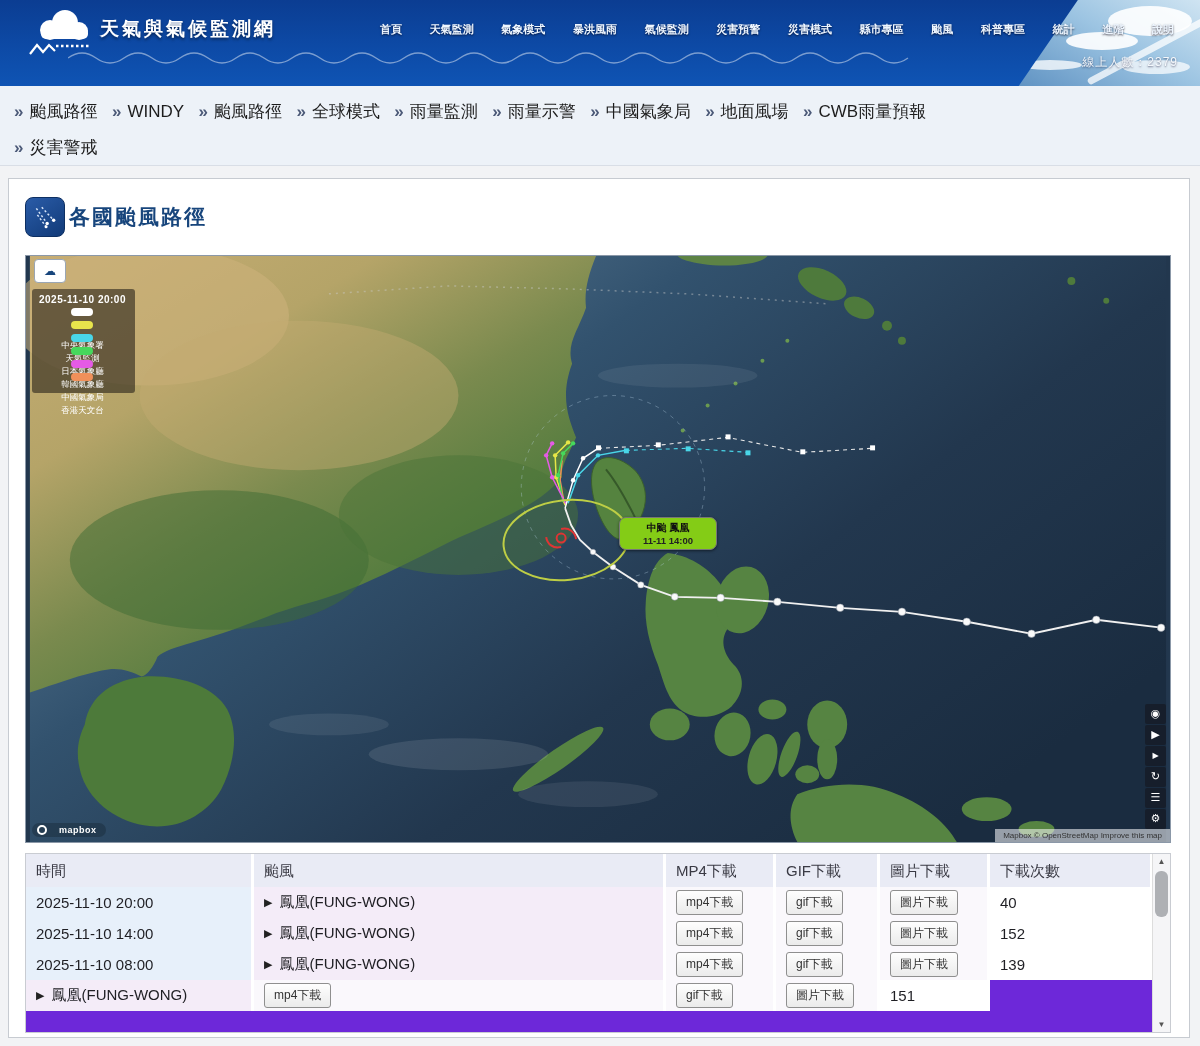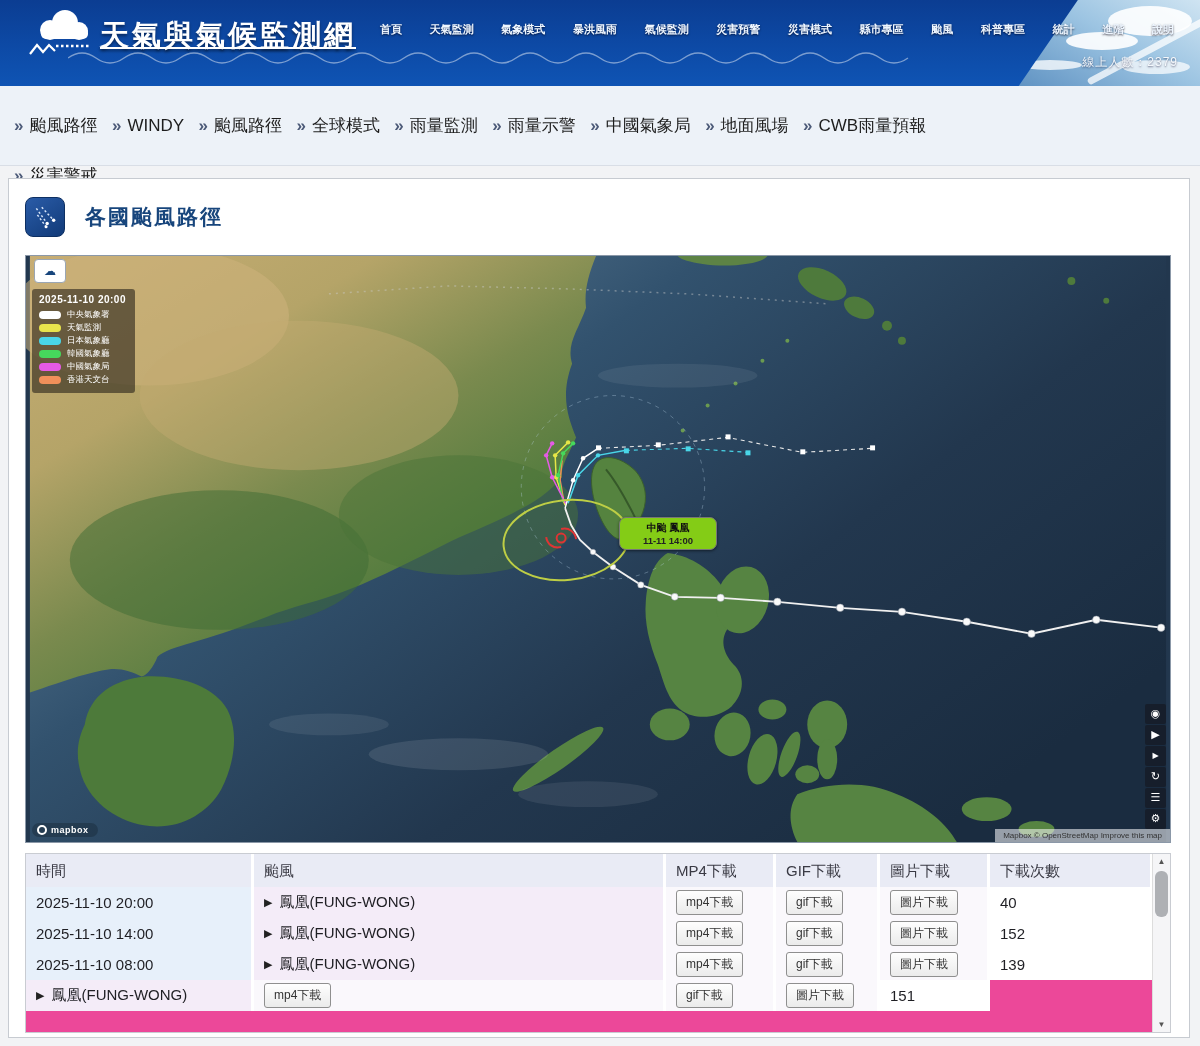--- a/index.html
+++ b/index.html
@@ -24,51 +24,51 @@
     content:"";position:absolute;width:84px;height:30px;border-radius:50%;
     background:#fff;opacity:.9;top:6px;right:8px;
     box-shadow:-48px 20px 0 -6px #ffffff,-100px 44px 0 -10px rgba(255,255,255,.85),6px 46px 0 -8px rgba(255,255,255,.8);
   }
   .sky::after{
     content:"";position:absolute;width:140px;height:7px;background:rgba(255,255,255,.75);
     transform:rotate(-28deg);right:-20px;top:46px;border-radius:4px;
   }
   .logo-cloud{position:absolute;left:28px;top:4px;}
   .site-title{
-    position:absolute;left:100px;top:16px;color:#fff;font-size:29px;font-weight:bold;
-    letter-spacing:3px;text-shadow:0 2px 3px rgba(0,0,0,.45);text-decoration:underline;
+    position:absolute;left:100px;top:16px;color:#fff;font-size:19px;font-weight:bold;
+    letter-spacing:3px;text-shadow:0 2px 3px rgba(0,0,0,.45);
   }
   .header-wave{position:absolute;left:68px;top:46px;opacity:.45;}
   .top-menu{
     position:absolute;left:368px;right:14px;top:7px;display:flex;
     justify-content:space-between;z-index:5;list-style:none;margin:12px;padding:0;text-align:right;
   }
   .top-menu a{
     color:#eef6ff;font-size:11px;font-weight:bold;text-decoration:none;
     text-shadow:0 1px 2px rgba(0,0,20,.7);white-space:nowrap;cursor:pointer;
   }
   .online-label{
     position:absolute;right:22px;top:54px;color:#f4f8fc;font-size:12px;z-index:6;
     text-shadow:0 1px 2px rgba(0,0,40,.55);letter-spacing:1px;
   }
   
   .subnav{
     position:absolute;left:0;top:86px;width:1200px;height:80px;
     background:#edf2f8;border-bottom:1px solid #d9dee6;padding:8px 0 0 14px;box-sizing:border-box;
   }
   .crumb-row{line-height:36px;white-space:nowrap;}
-  .crumb{margin-right:10px;display:inline-block;margin-top:14px;}
+  .crumb{margin-right:10px;display:inline-block;}
   .crumb-bullet{color:#4c5a78;font-size:17px;font-weight:bold;margin-right:6px;}
   .crumb a{color:#1d1d1d;font-size:17px;text-decoration:none;cursor:pointer;}
   
   .panel{
     position:absolute;left:8px;top:178px;width:1182px;height:860px;
     background:#fff;border:1px solid #c7cbd1;box-sizing:border-box;
   }
-  .section-head{height:76px;display:flex;align-items:center;gap:20px;padding:0 16px;}
+  .section-head{height:76px;display:flex;align-items:center;gap:4px;padding:0 16px;}
   .section-icon{
     width:38px;height:38px;border-radius:8px;flex:0 0 auto;
     background:linear-gradient(145deg,#2a5ca8,#113a78);
     border:1px solid #0d2f62;display:flex;align-items:center;justify-content:center;
   }
   .section-title{color:#17457c;font-size:21px;font-weight:bold;letter-spacing:2px;}
   
   .map-wrap{
     position:relative;margin:0 16px;width:1146px;height:588px;
     border:1px solid #8b98a8;box-sizing:border-box;overflow:hidden;background:#22374e;
@@ -77,50 +77,50 @@
   .map-logo{
     position:absolute;left:8px;top:3px;width:30px;height:22px;background:#fff;
     border:1px solid #9aa6b4;border-radius:4px;display:flex;align-items:center;justify-content:center;
     color:#17457c;font-size:12px;line-height:1;
   }
   .map-legend{
     position:absolute;left:6px;top:33px;background:rgba(35,30,22,.58);
     border-radius:3px;padding:5px 9px 7px 7px;color:#fff;
   }
   .legend-time{font-size:10px;font-weight:bold;margin-bottom:3px;letter-spacing:.5px;}
-  .leg-row{display:flex;align-items:center;gap:6px;height:13px;}
+  .leg-row{display:flex;align-items:center;gap:24px;height:13px;flex-direction:column;}
   .leg-pill{width:22px;height:8px;border-radius:4px;flex:0 0 auto;}
   .leg-label{font-size:8.5px;white-space:nowrap;}
   .map-tooltip{
     position:absolute;left:593px;top:261px;width:96px;background:#84cc16;
     border:1px solid #777;border-radius:7px;padding:3px 0;text-align:center;
     box-shadow:0 1px 3px rgba(0,0,0,.5);
   }
   .map-tooltip .t1{font-size:10px;font-weight:bold;color:#111;}
   .map-tooltip .t2{font-size:9.5px;font-weight:bold;color:#222;}
   .map-controls{position:absolute;right:4px;top:448px;display:flex;flex-direction:column;gap:1px;}
   .map-ctrl{
     width:21px;height:20px;background:rgba(22,28,40,.88);color:#fff;border:0;border-radius:2px;
     font-size:11px;line-height:20px;text-align:center;padding:0;cursor:pointer;
     font-family:"DejaVu Sans",sans-serif;
   }
   .mapbox-logo{
-    position:absolute;left:6px;bottom:5px;display:flex;align-items:center;gap:4px;
+    position:absolute;left:6px;bottom:5px;display:flex;align-items:center;gap:12px;
     background:rgba(10,20,30,.28);border-radius:10px;padding:2px 9px 2px 5px;cursor:pointer;
   }
   .mapbox-ring{width:10px;height:10px;border:2px solid #fff;border-radius:50%;box-sizing:border-box;}
   .mapbox-text{color:#fff;font-size:9px;font-weight:bold;letter-spacing:.5px;}
   .map-attrib{
     position:absolute;right:0;bottom:0;background:rgba(255,255,255,.55);
     font-size:8px;color:#333;padding:2px 8px;cursor:pointer;
   }
   
   .table-wrap{
     position:relative;margin:10px 16px 0;width:1146px;height:180px;
-    border:1px solid #c9ccd2;box-sizing:border-box;background:#ec4899;overflow:hidden;
+    border:1px solid #c9ccd2;box-sizing:border-box;background:#6d28d9;overflow:hidden;
   }
   .tgrid{position:absolute;left:0;top:0;right:17px;}
   .trow{display:grid;grid-template-columns:228px 412px 110px 104px 110px 1fr;}
   .th{
     background:#e9ebf5;border-right:3px solid #fff;font-size:15px;color:#3a3a44;
     padding:8px 0 8px 10px;box-sizing:border-box;height:33px;
   }
   .td{
     border-right:3px solid #fff;font-size:15px;color:#1f1f24;height:31px;
     display:flex;align-items:center;padding-left:10px;box-sizing:border-box;white-space:nowrap;

